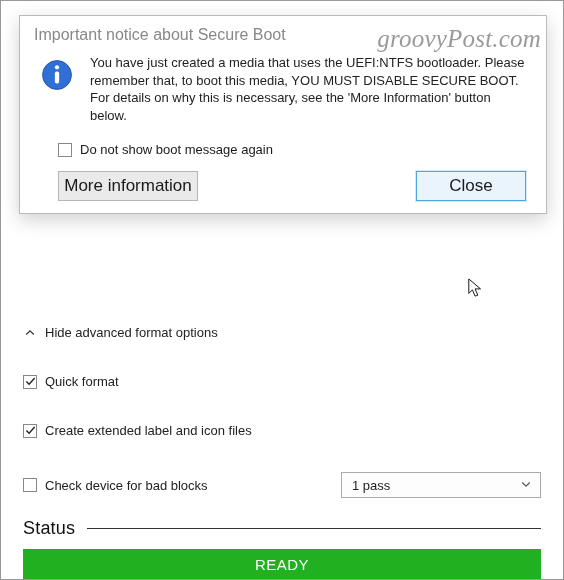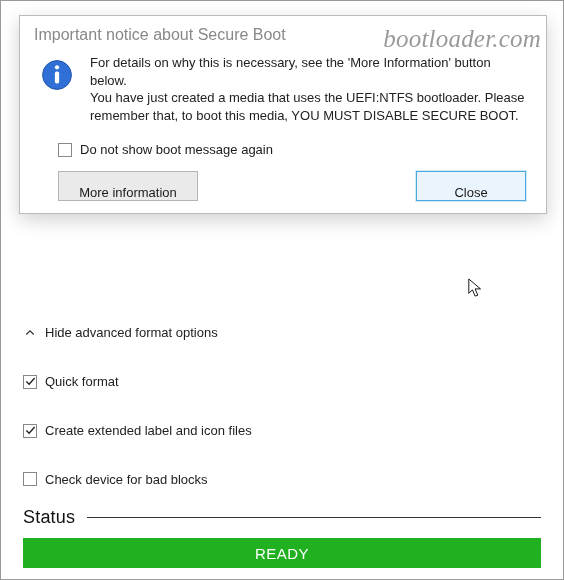--- a/index.html
+++ b/index.html
@@ -131,22 +131,22 @@
   }
   .dlg-btns {
     display:flex; justify-content: space-between;
     padding: 0 20px 0 38px;
   }
   .dlg-btn {
     min-width: 140px;
     height: 30px;
     border: 1px solid #b5b5b5;
     background: #eaeaea;
-    display:flex; align-items:flex-end; justify-content:center;
-    font-size: 13px;
+    display:flex; align-items:center; justify-content:center;
+    font-size: 17px;
   }
   .dlg-btn.primary {
     border: 1px solid #4aa7e0;
     background: #eaf4fc;
     box-shadow: 0 0 0 1px rgba(74,167,224,.25);
     min-width: 110px;
   }
 
   .cursor {
     position:absolute;
@@ -209,20 +209,28 @@
         </svg>
     </span>
     <span>Create extended label and icon files</span>
   </div>
 
   <div class="adv-row bad-blocks-row">
     <div style="display:flex;align-items:flex-start;gap:8px">
       <span class="checkbox"></span>
       <span>Check device for bad blocks</span>
     </div>
+    <div class="select">
+      <span>1 pass</span>
+      <span class="arrow">
+        <svg viewBox="0 0 16 16" width="12" height="12">
+            <path d="M3 6l5 5 5-5" fill="none" stroke="#555" stroke-width="1.6"></path>
+          </svg>
+      </span>
+    </div>
   </div>
 
   <div class="status-hdr">
     <h2>Status</h2>
     <div class="rule"></div>
   </div>
 
   <div class="ready-bar">
     <span>READY</span>
   </div>
@@ -278,22 +286,22 @@
   <div class="dlg-title">Important notice about Secure Boot</div>
   <div class="dlg-body">
     <div class="info-ic">
       <svg viewBox="0 0 40 40" width="34" height="34">
         <circle cx="20" cy="20" r="17" fill="#2f6fd6" stroke="#1d4e9e" stroke-width="1"></circle>
         <circle cx="20" cy="11" r="2.5" fill="#fff"></circle>
         <rect x="17.5" y="16" width="5" height="14" rx="2" fill="#fff"></rect>
       </svg>
     </div>
     <div class="dlg-text">
+      <div>You have just created a media that uses the UEFI:NTFS bootloader. Please remember that, to boot this media, YOU MUST DISABLE SECURE BOOT.</div>
       <div>For details on why this is necessary, see the 'More Information' button below.</div>
-      <div>You have just created a media that uses the UEFI:NTFS bootloader. Please remember that, to boot this media, YOU MUST DISABLE SECURE BOOT.</div>
     </div>
   </div>
   <div class="dlg-check">
     <span class="checkbox"></span>
     <span>Do not show boot message again</span>
   </div>
   <div class="dlg-btns">
     <div class="dlg-btn">
       <span>More information</span>
     </div>
@@ -302,13 +310,13 @@
     </div>
   </div>
 </div>
 
 <div class="cursor">
   <svg viewBox="0 0 20 24" width="18" height="22">
     <path d="M2 2 L2 18 L6 14 L9 21 L12 20 L9 13 L15 13 Z" fill="#fff" stroke="#000" stroke-width="1"></path>
   </svg>
 </div>
 
-<div class="watermark">bootloader.com</div>
+<div class="watermark">groovyPost.com</div>
 
 </body></html>

